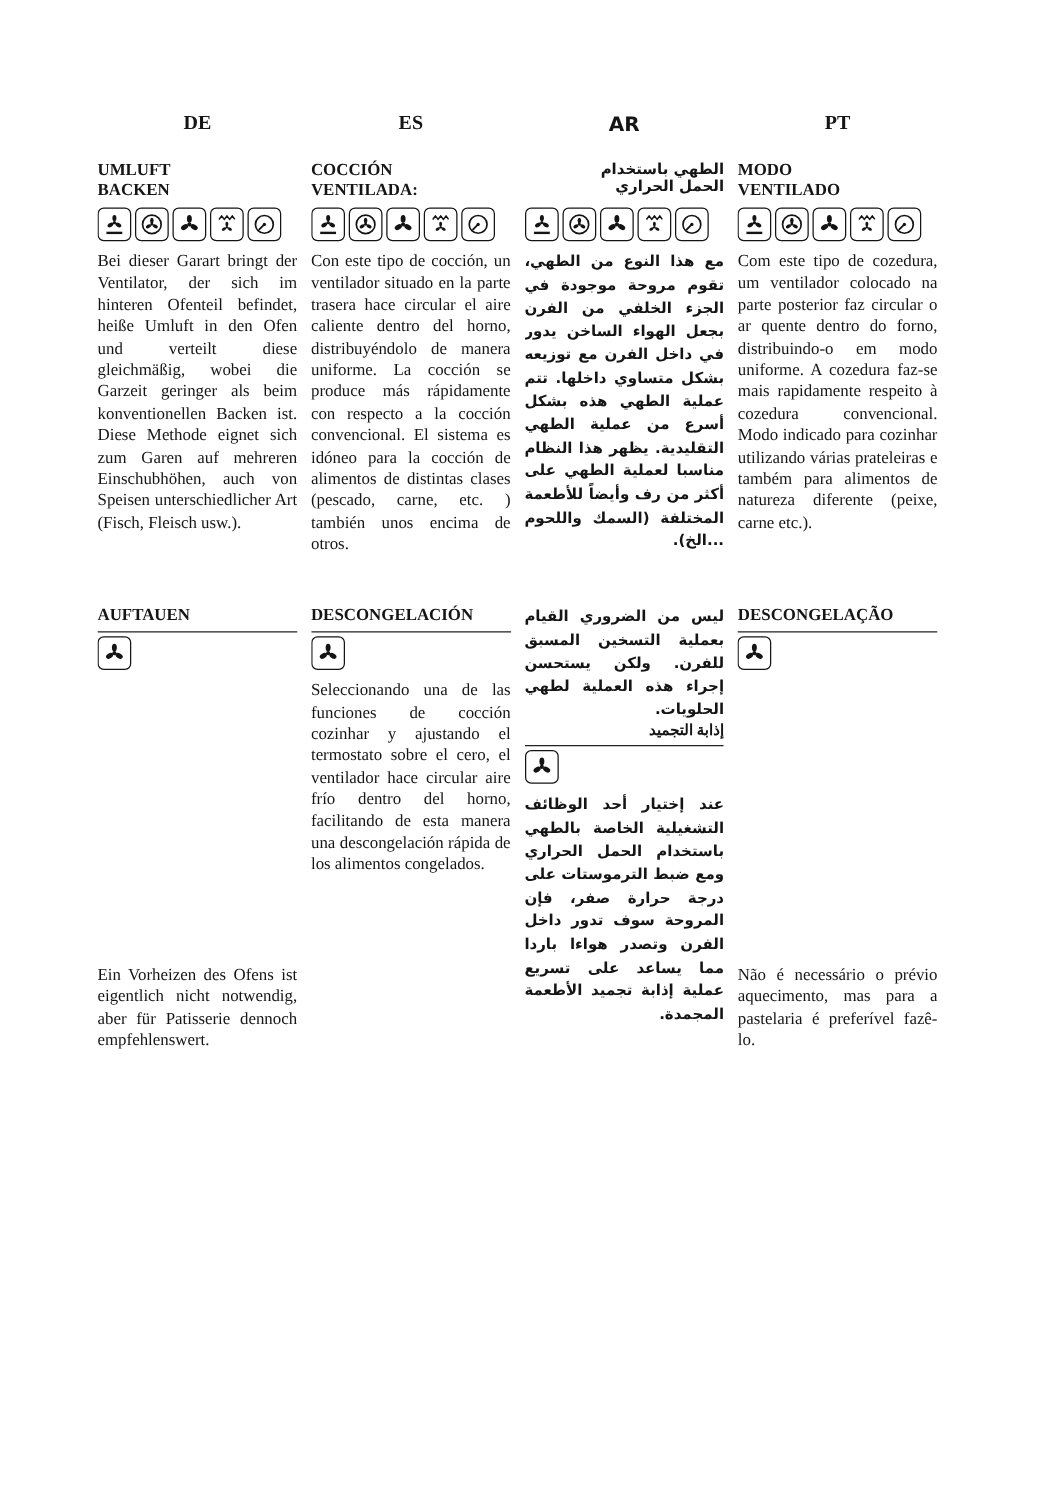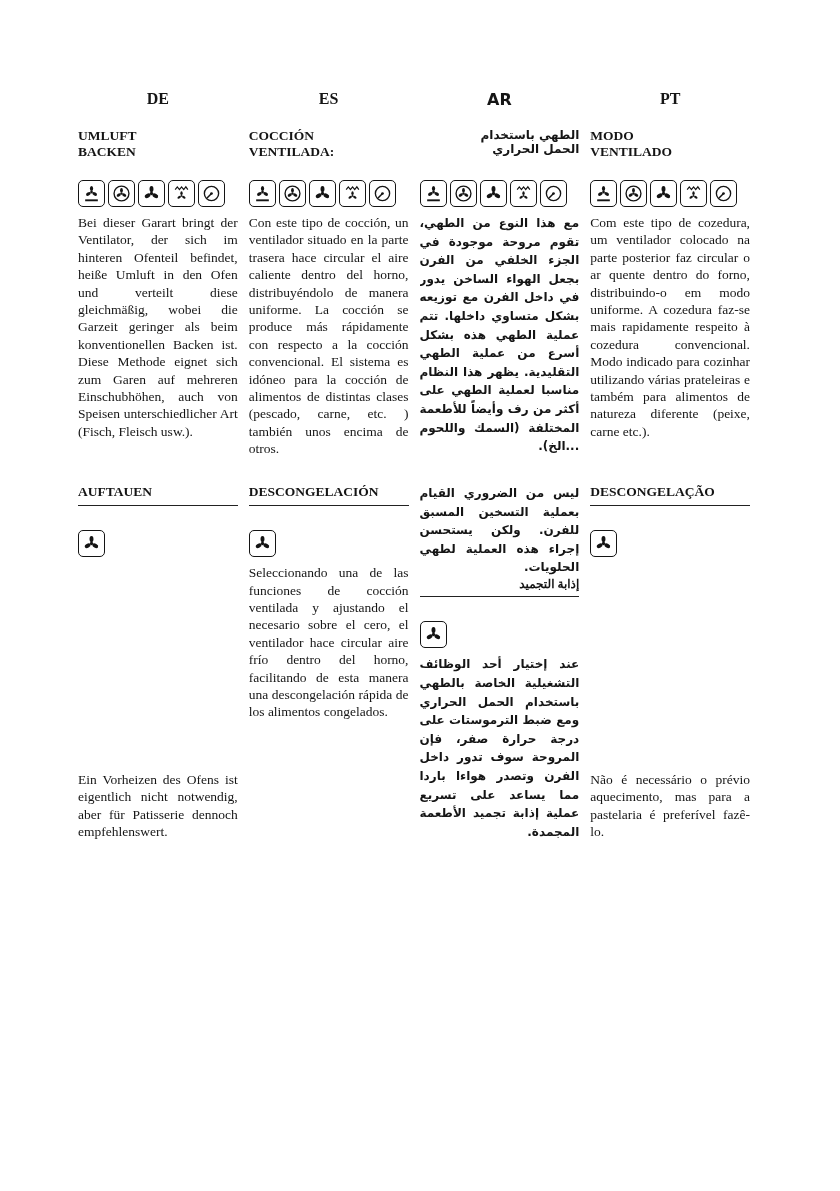--- a/index.html
+++ b/index.html
@@ -9,27 +9,27 @@
     font-family:"Liberation Serif", serif; color:#151515;
   }
   .page { position:absolute; left:78px; top:90px; width:672px;gap:16px; }
   .grid { display:grid; grid-template-columns:repeat(4, 1fr); column-gap:11px; }
   .col { min-width:0; }
   .lang {
     text-align:center; font-weight:bold; font-size:16px; height:38px;
   }
   .sec h3 {
     font-size:13.5px; font-weight:bold; line-height:1.2;
-    white-space:pre-line; margin-bottom:19px;
+    white-space:pre-line; margin-bottom:5px;
   }
   .s1 { height:356px; overflow:hidden; }
   .s1 h3 { min-height:33px; }
   .s2 { height:287px; overflow:hidden; }
   .s2 h3 {
-    border-bottom:1.4px solid #222; padding-bottom:5px; margin-bottom:24px;
+    border-bottom:1.4px solid #222; padding-bottom:5px; margin-bottom:3px;
     min-height:0;
     font-family:Liberation Serif, serif;
   }
   .icons { display:flex; gap:3px; margin:3px 0 7px; direction:ltr; }
   .iconbox {
     width:27px; height:27px; border:1.6px solid #141414; border-radius:5px;
     display:flex; align-items:center; justify-content:center; flex:0 0 auto;
     background:#fff;
   }
   .iconbox svg { width:19px; height:19px; color:#141414; display:block; }
@@ -161,21 +161,21 @@
     </section>
     <section class="sec s2">
       <h3>DESCONGELACIÓN</h3>
       <div class="icons">
         <span class="iconbox">
             <svg viewBox="0 0 24 24">
               <use href="#glyph-fan" xlink:href="#glyph-fan"></use>
             </svg>
           </span>
       </div>
-      <p class="body">Seleccionando una de las funciones de cocción ventilada y ajustando el necesario sobre el cero, el ventilador hace circular aire frío dentro del horno, facilitando de esta manera una descongelación rápida de los alimentos congelados.</p>
+      <p class="body">Seleccionando una de las funciones de cocción cozinhar y ajustando el termostato sobre el cero, el ventilador hace circular aire frío dentro del horno, facilitando de esta manera una descongelación rápida de los alimentos congelados.</p>
     </section>
   </div>
 
   <div class="col" dir="rtl">
     <div class="lang">AR</div>
     <section class="sec s1">
       <h3>الطهي باستخدام
 الحمل الحراري</h3>
       <div class="icons">
         <span class="iconbox">

